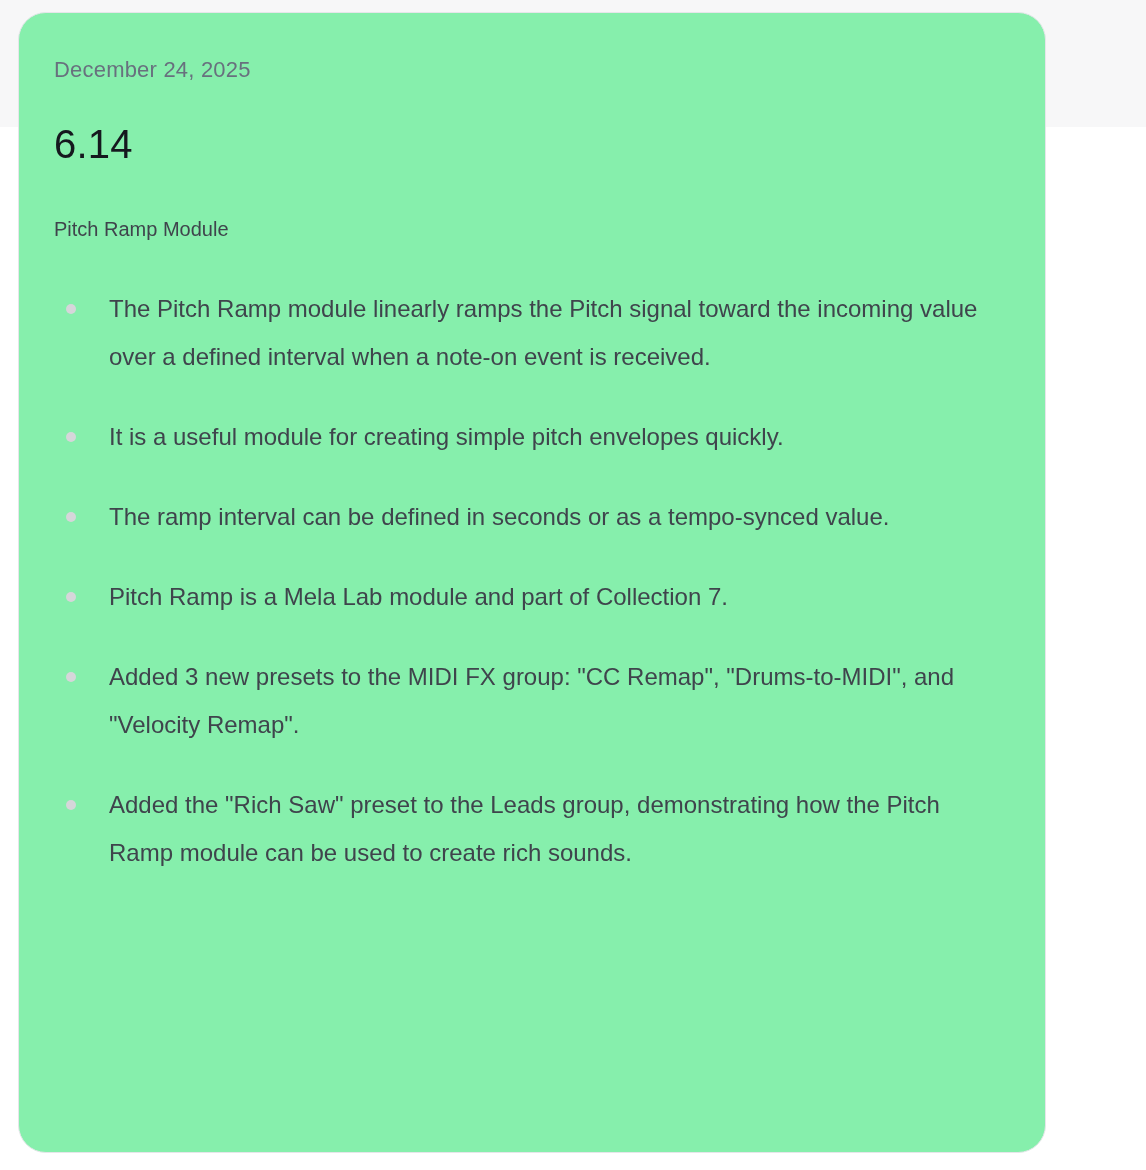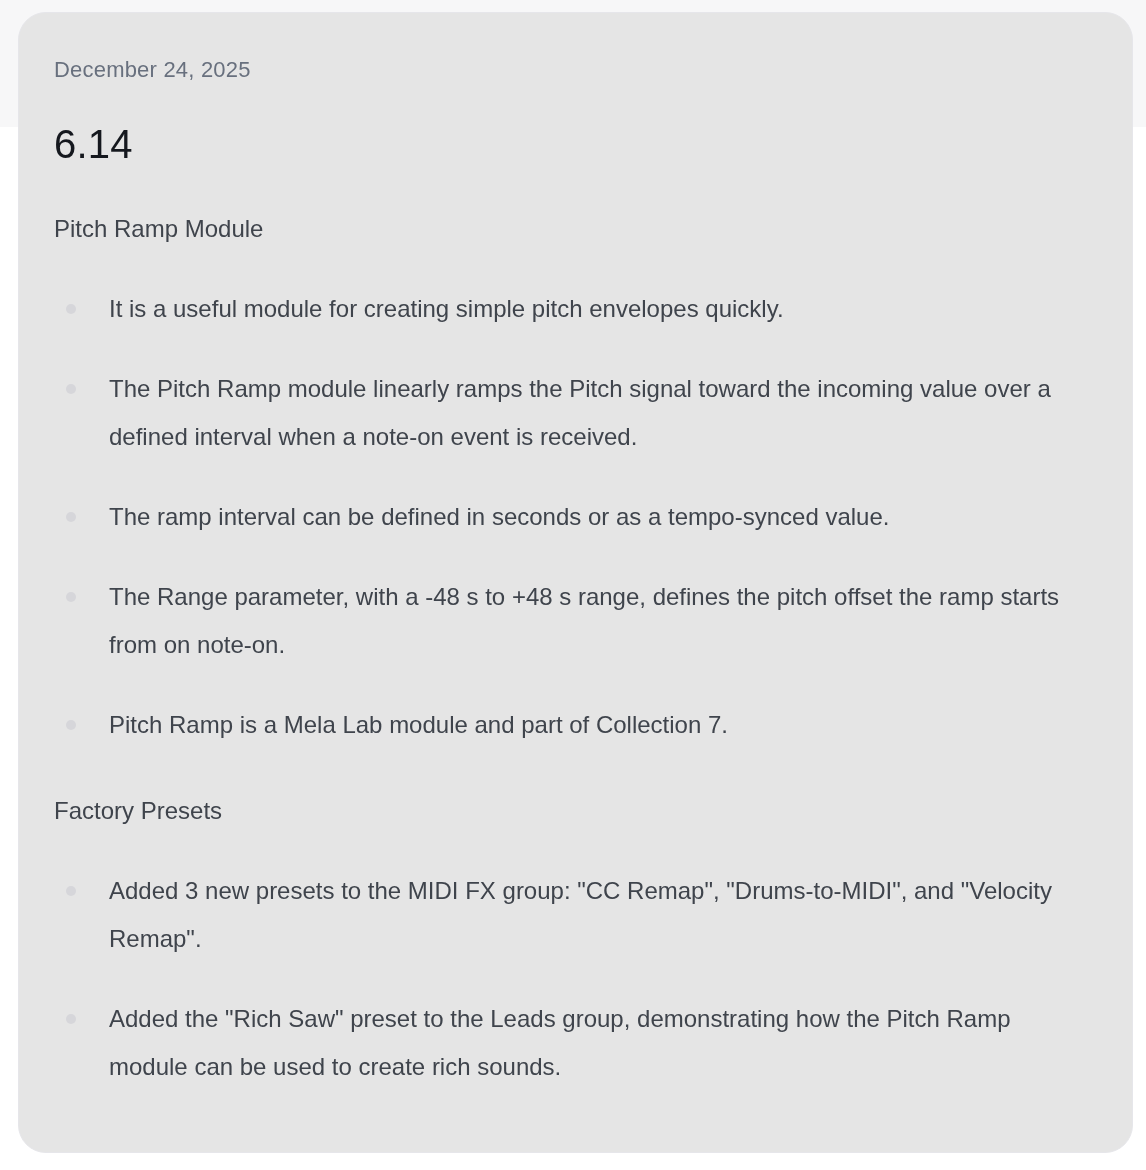--- a/index.html
+++ b/index.html
@@ -10,23 +10,23 @@
     font-family: "Liberation Sans", "DejaVu Sans", sans-serif;
     
     background: linear-gradient(to bottom, #f7f7f8 0, #f7f7f8 127px, #ffffff 127px, #ffffff 100%);
     overflow: hidden;
   }
 
   .release-card {
     position: absolute;
     left: 18px;
     top: 12px;
-    width: 1115px;
+    width: 1028px;
     height: 1141px;
-    background: #e5e5e5;
+    background: #86efac;
     border: 1px solid #e6e6ea;
     border-radius: 28px;
     padding: 42px 45px 40px 35px;
     overflow: hidden;
   }
 
   .release-date {
     font-size: 22px;
     line-height: 30px;
     color: #68707e;
@@ -37,21 +37,21 @@
     margin-top: 36px;
     font-size: 40px;
     line-height: 46px;
     font-weight: 400;
     color: #15181e;
     letter-spacing: 0.2px;
   }
 
   .section-title {
     margin-top: 38px;
-    font-size: 24px;
+    font-size: 20px;
     line-height: 48px;
     font-weight: 400;
     color: #3f444c;
   }
 
   ul.items {
     list-style: none;
     margin: 0;
     padding: 0;
   }
@@ -78,29 +78,27 @@
 </head>
 <body>
 
 <div class="release-card">
   <div class="release-date">December 24, 2025</div>
   <h2 class="release-version">6.14</h2>
   <div>
   <section>
     <h3 class="section-title">Pitch Ramp Module</h3>
     <ul class="items">
+          <li class="item"><span class="dot"></span><span>The Pitch Ramp module linearly ramps the Pitch signal toward the incoming value over a defined interval when a note-on event is received.</span></li>
           <li class="item"><span class="dot"></span><span>It is a useful module for creating simple pitch envelopes quickly.</span></li>
-          <li class="item"><span class="dot"></span><span>The Pitch Ramp module linearly ramps the Pitch signal toward the incoming value over a defined interval when a note-on event is received.</span></li>
           <li class="item"><span class="dot"></span><span>The ramp interval can be defined in seconds or as a tempo-synced value.</span></li>
-          <li class="item"><span class="dot"></span><span>The Range parameter, with a -48 s to +48 s range, defines the pitch offset the ramp starts from on note-on.</span></li>
           <li class="item"><span class="dot"></span><span>Pitch Ramp is a Mela Lab module and part of Collection 7.</span></li>
         </ul>
   </section>
 
   <section>
-    <h3 class="section-title">Factory Presets</h3>
     <ul class="items">
           <li class="item"><span class="dot"></span><span>Added 3 new presets to the MIDI FX group: "CC Remap", "Drums-to-MIDI", and "Velocity Remap".</span></li>
           <li class="item"><span class="dot"></span><span>Added the "Rich Saw" preset to the Leads group, demonstrating how the Pitch Ramp module can be used to create rich sounds.</span></li>
         </ul>
   </section>
 </div>
 </div>
 
 </body></html>

